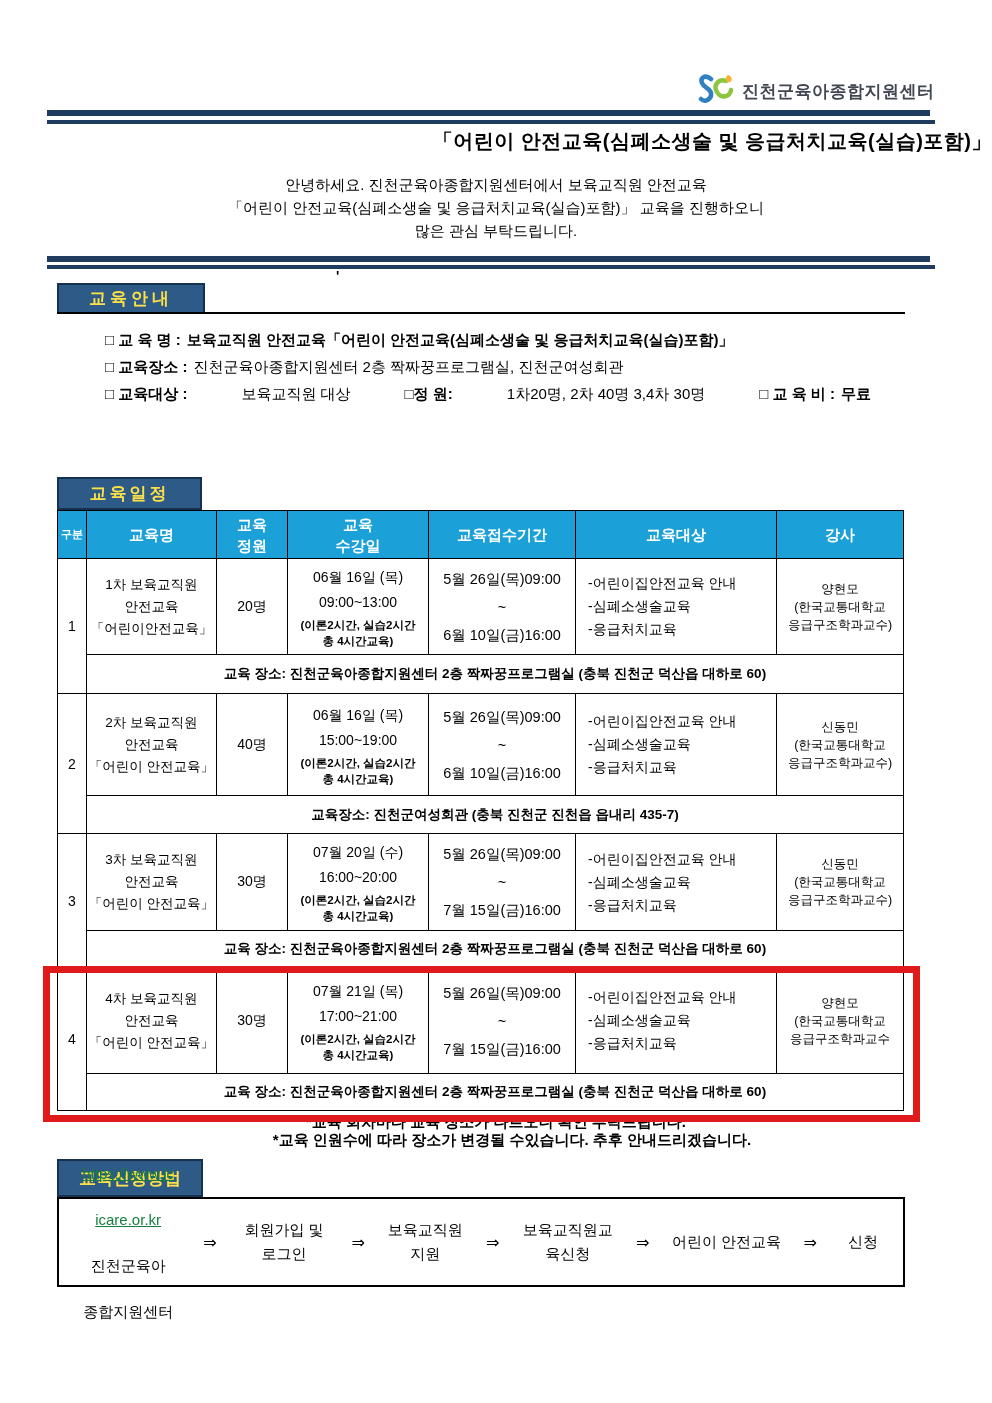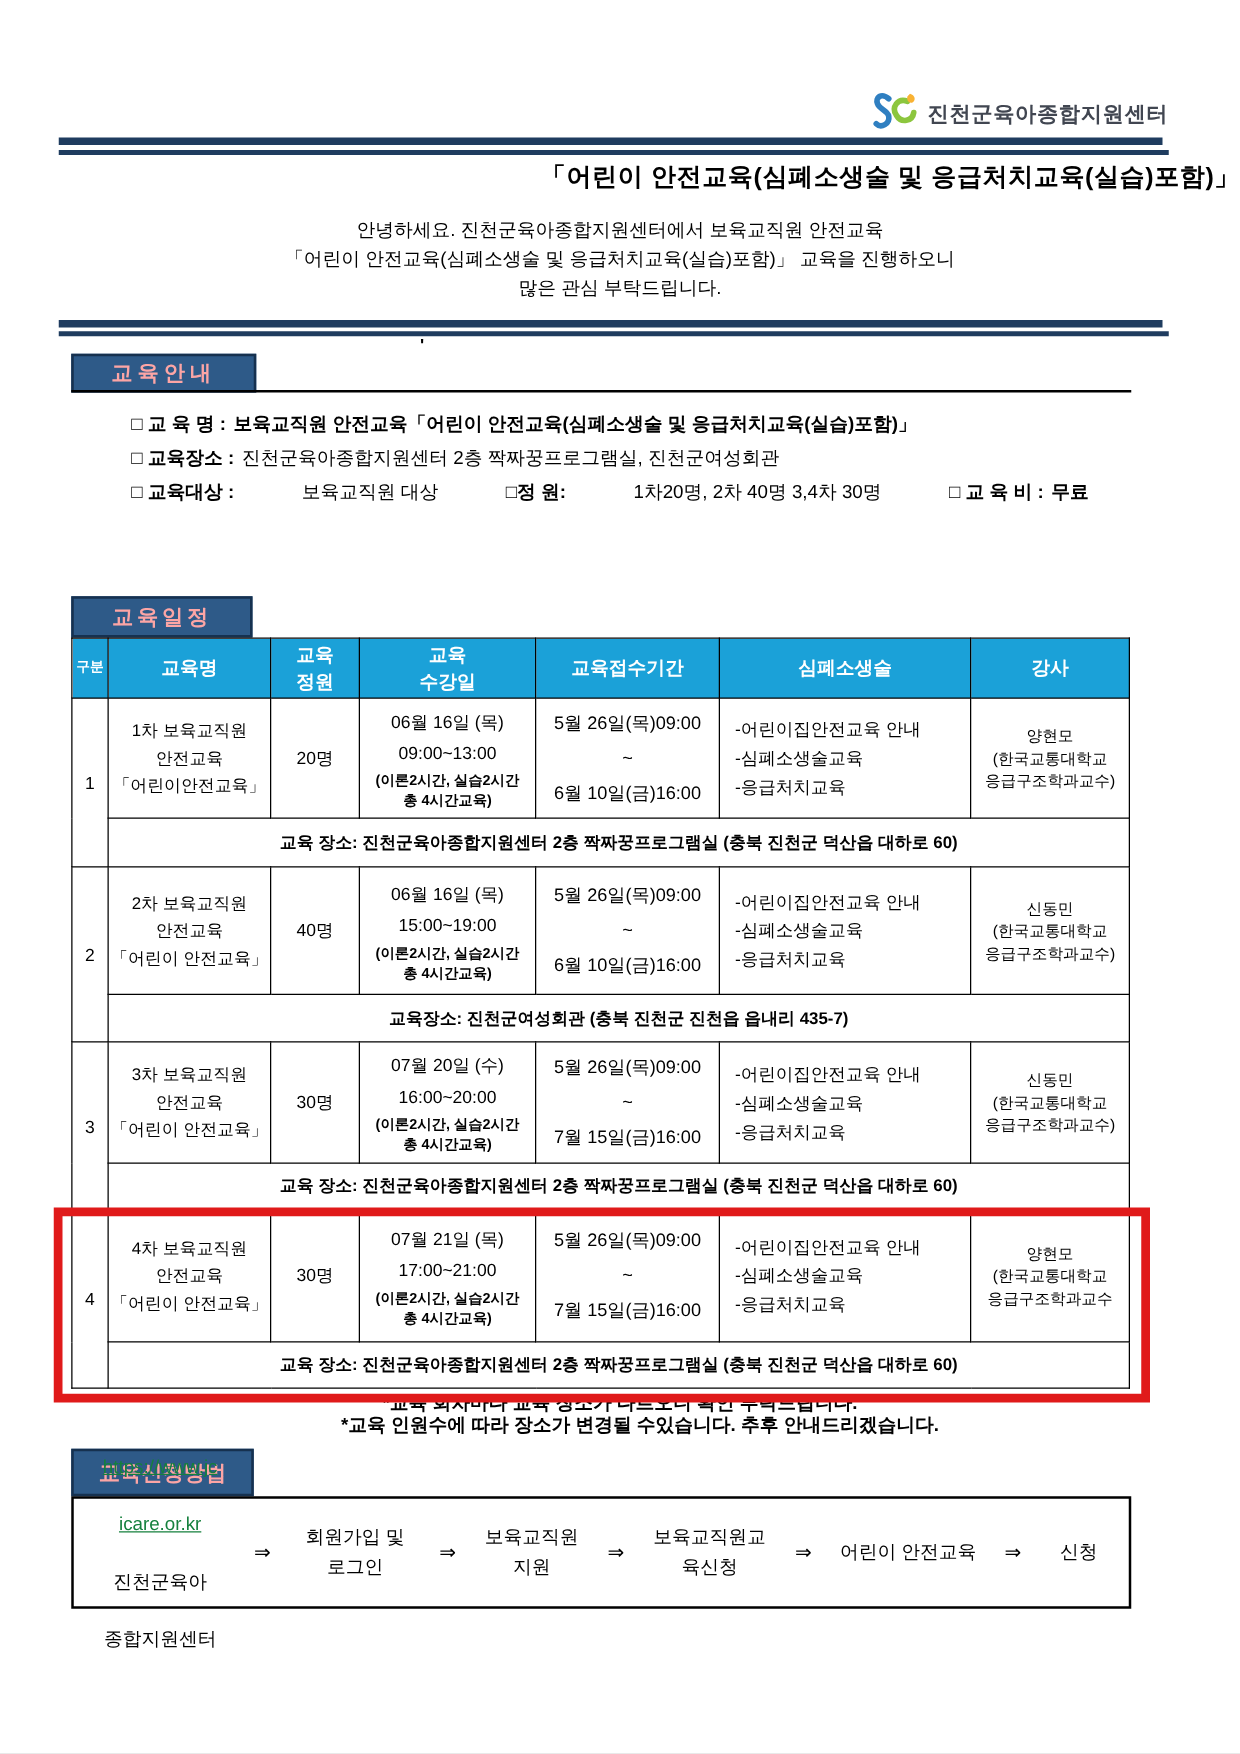--- a/index.html
+++ b/index.html
@@ -17,21 +17,21 @@
   .rule1 { left:47px; width:883px; top:110px; height:6px; }
   .rule2 { left:47px; width:888px; top:120px; height:4px; }
   .rule3 { left:47px; width:883px; top:256px; height:6px; }
   .rule4 { left:47px; width:888px; top:265px; height:4px; }
   
   .doc-title { position:absolute; top:128px; left:0; right:0; text-align:right; font-size:20px; font-weight:bold; letter-spacing:0.5px; }
   .greeting { position:absolute; top:173px; left:0; right:0; text-align:center; font-size:15px; line-height:23px; }
   .stray-mark { position:absolute; left:336px; top:268px; font-size:14px; font-weight:bold; }
   
   .section-box {
-    position:absolute; background:#2e5a88; border:2px solid #16314f; color:#fca5a5;
+    position:absolute; background:#2e5a88; border:2px solid #16314f; color:#fde047;
     font-weight:bold; font-size:17px; display:flex; align-items:center; justify-content:center;
   }
   .box-info { left:57px; top:283px; width:148px; height:31px; letter-spacing:4px; }
   .box-schedule { left:57px; top:477px; width:145px; height:33px; letter-spacing:3px; }
   .box-apply { left:57px; top:1159px; width:146px; height:38px; letter-spacing:0px; }
   .info-underline { position:absolute; left:57px; top:312px; width:848px; height:2px; background:#000; }
   
   .info-list { position:absolute; left:57px; top:326px; font-size:15px; }
   .info-line { height:27px; line-height:27px; white-space:nowrap; }
   .lbl { font-weight:bold; }
@@ -130,21 +130,21 @@
     </colgroup>
     <thead>
       <tr>
         <th class="th-gubun">구분</th>
         <th>교육명</th>
         <th>교육
 정원</th>
         <th>교육
 수강일</th>
         <th>교육접수기간</th>
-        <th>심폐소생술</th>
+        <th>교육대상</th>
         <th>강사</th>
       </tr>
     </thead>
     <tbody>
 
       <tr class="r-main1">
         <td class="no-cell" rowspan="2">1</td>
         <td class="name-cell ml">1차 보육교직원
 안전교육
 「어린이안전교육」</td>

